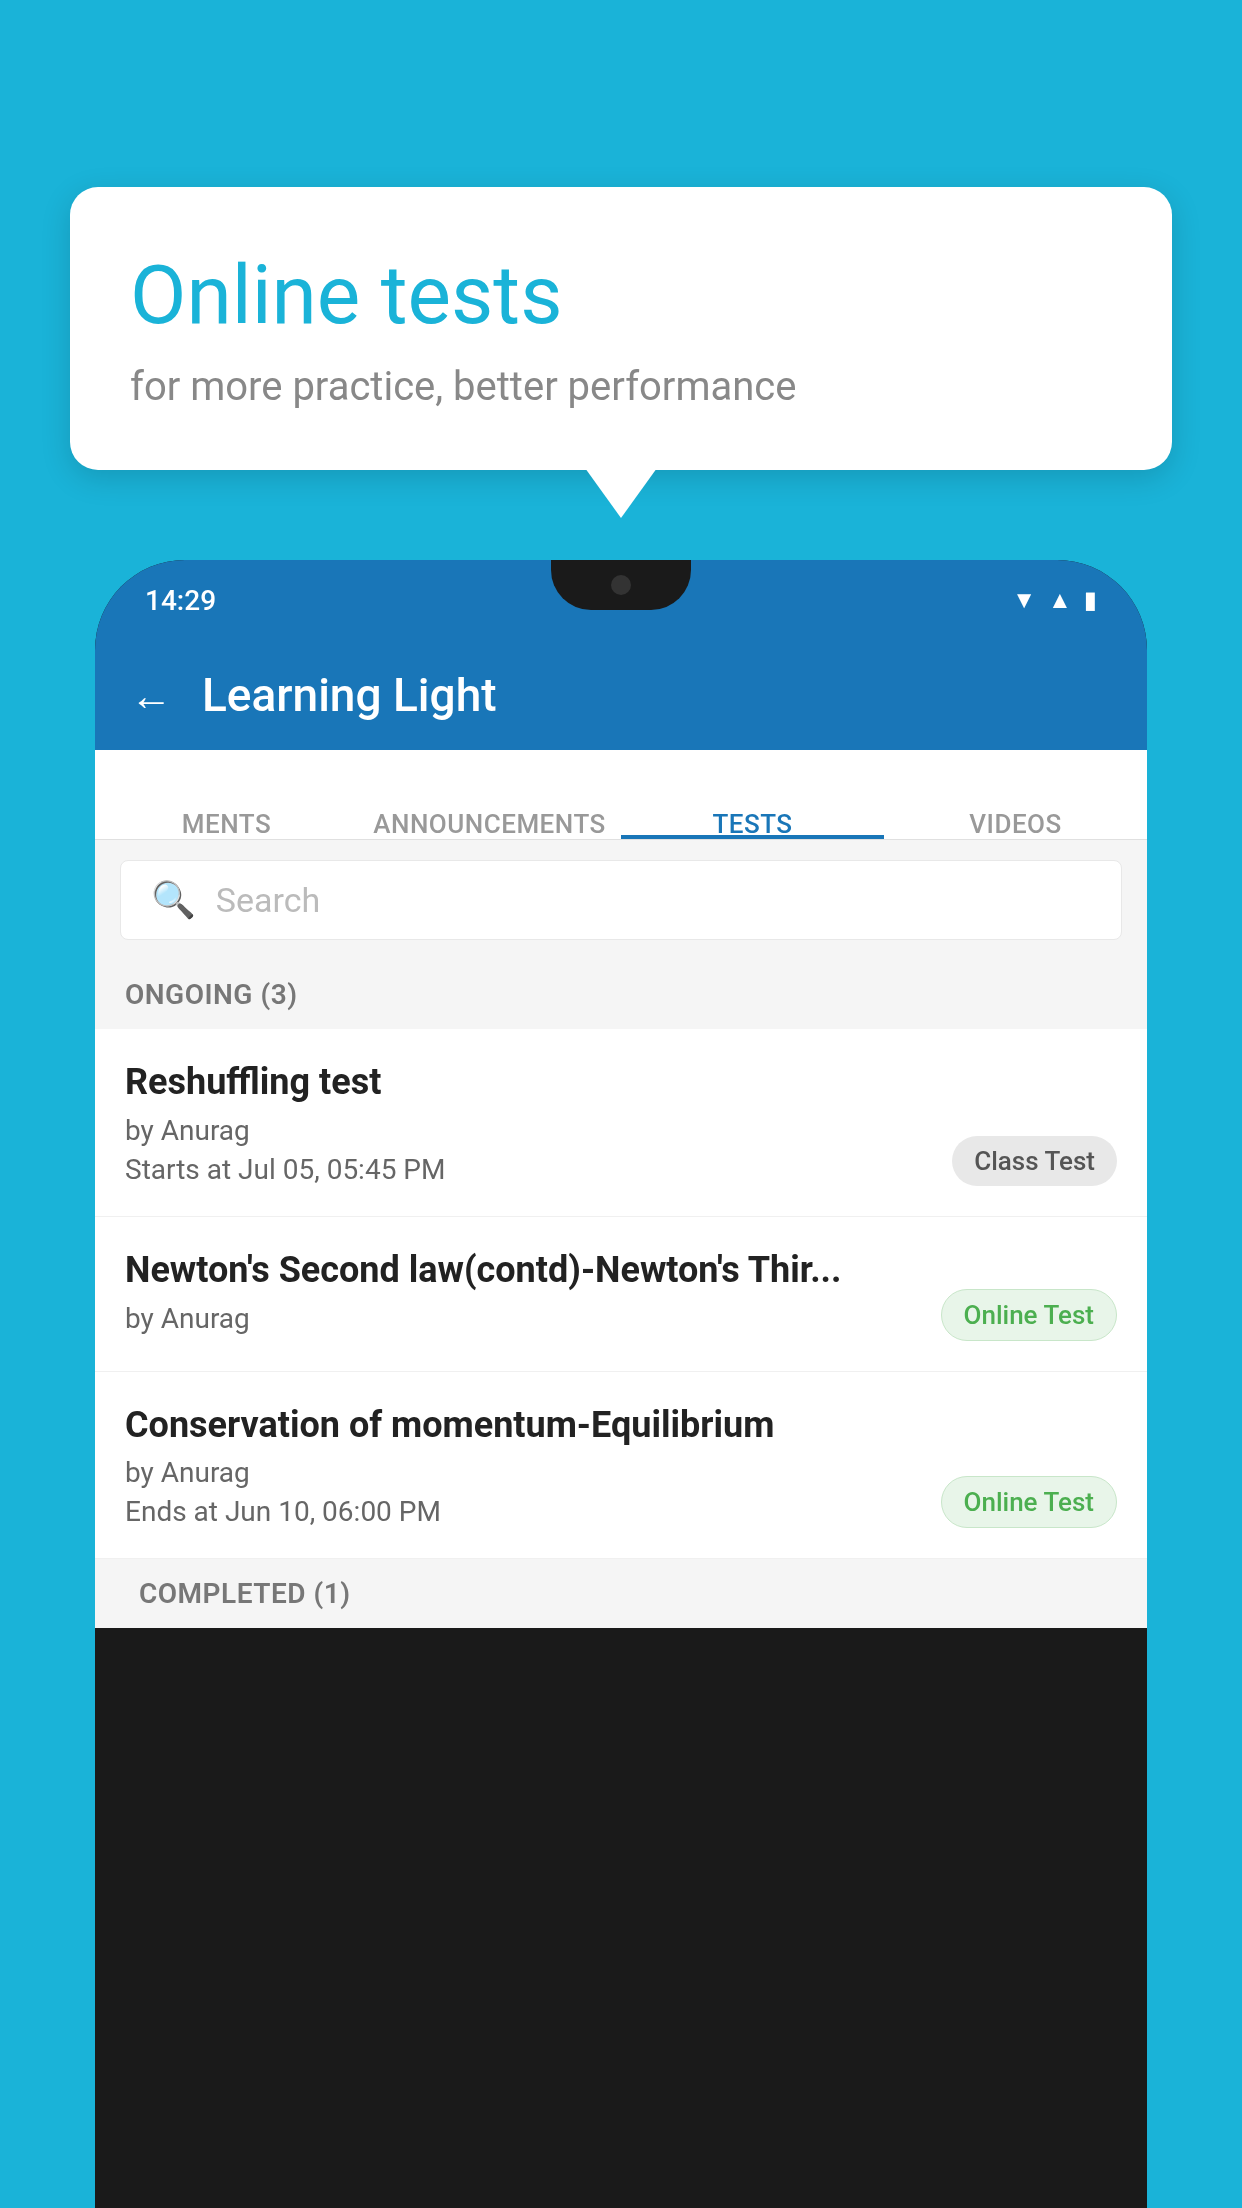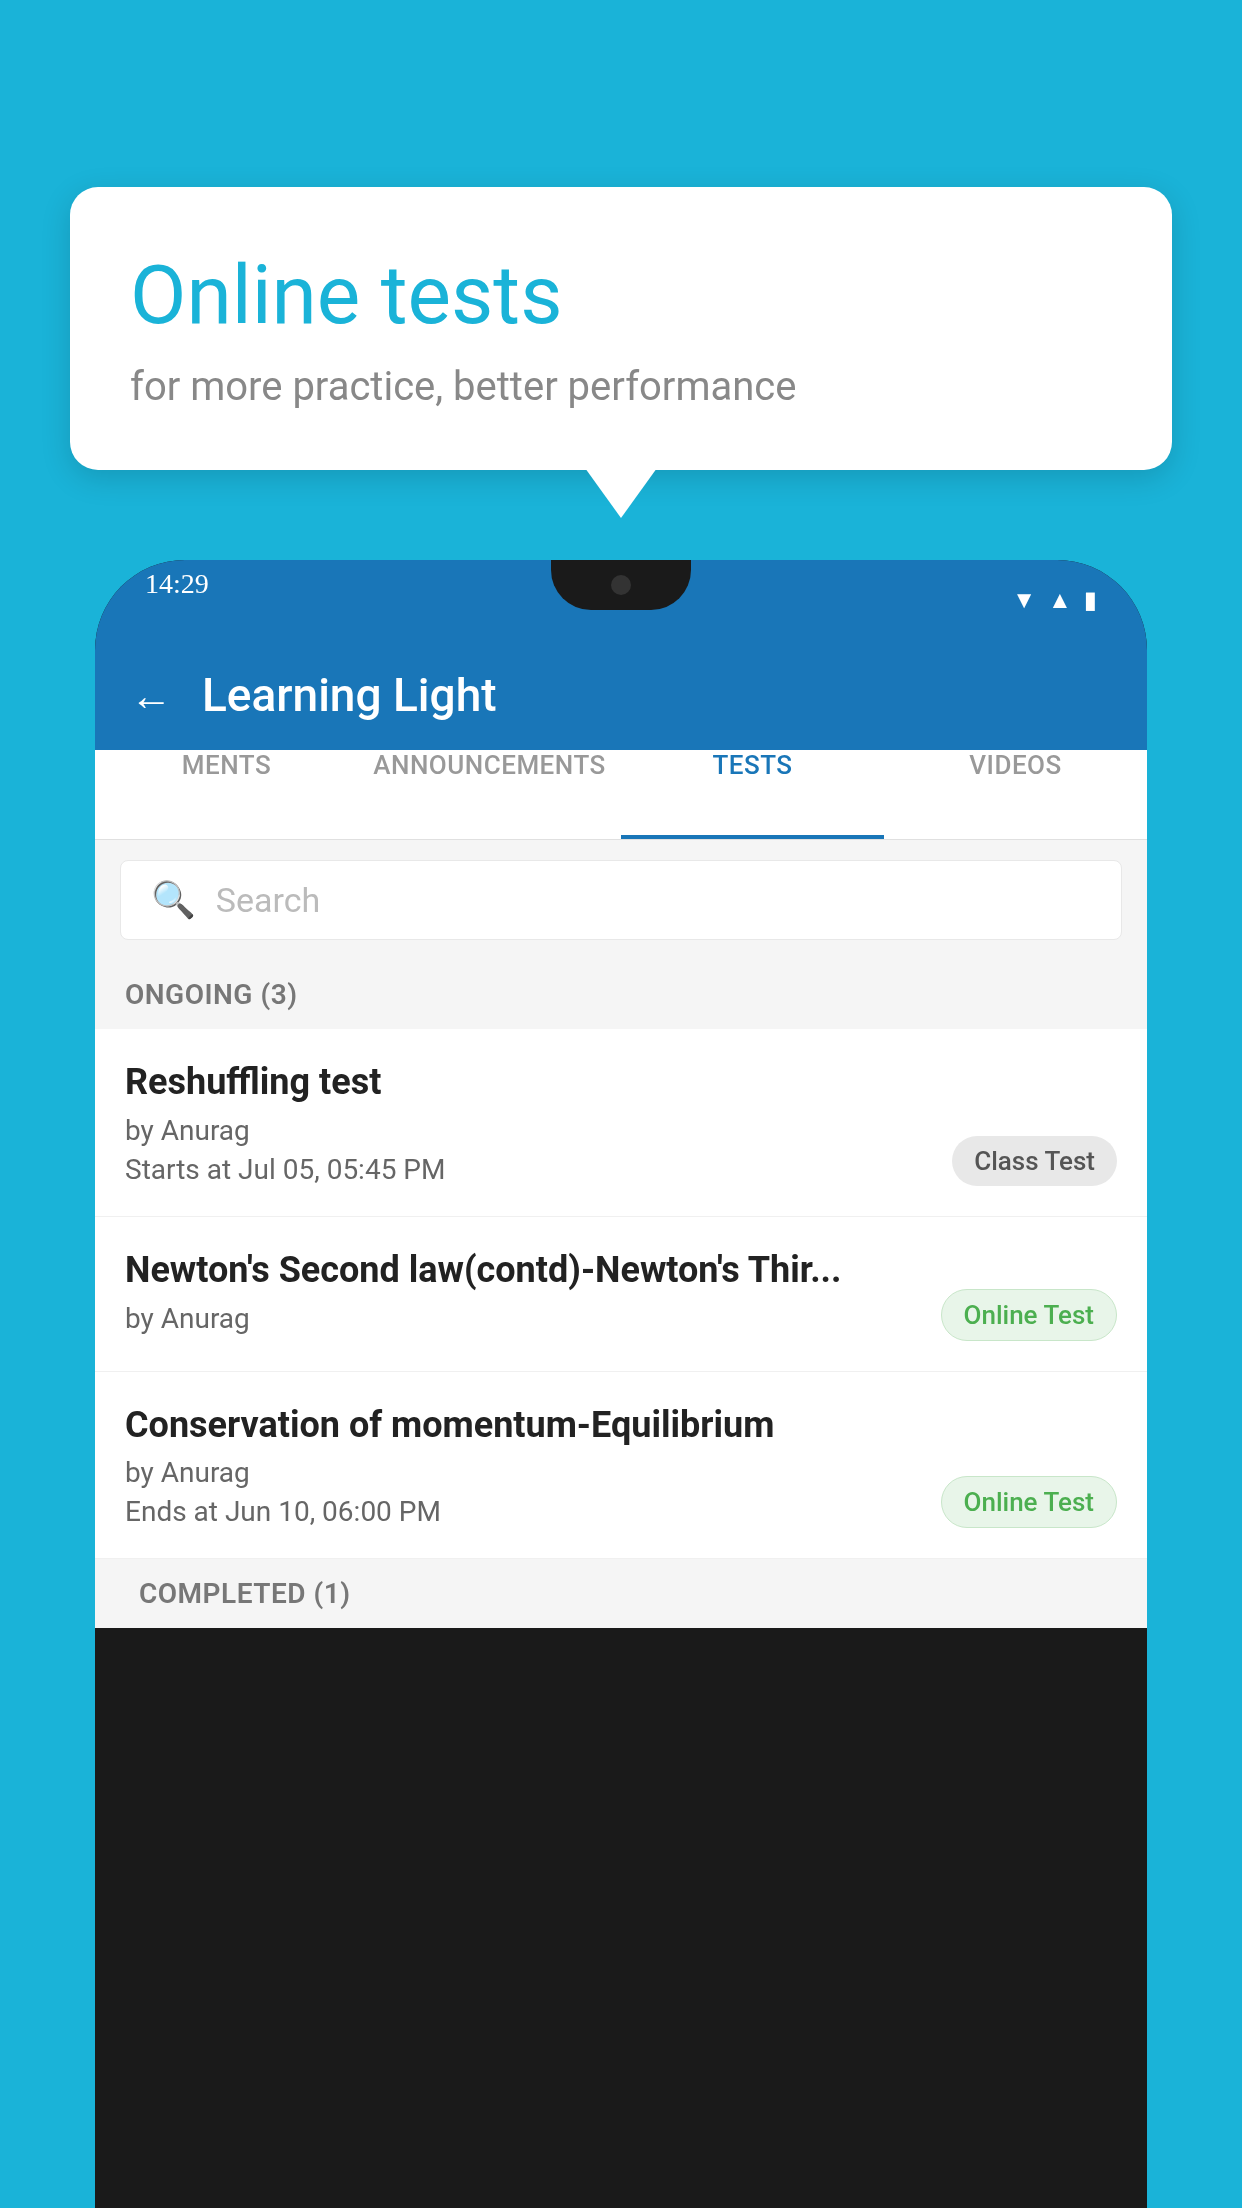--- a/index.html
+++ b/index.html
@@ -51,24 +51,24 @@
       color: #888;
       font-weight: 400;
     }
 
     
     .phone-status-bar {
       background: #1976b8;
       height: 80px;
       border-radius: 80px 80px 0 0;
       display: flex;
+      align-items: center;
       justify-content: space-between;
-      padding: 8px 50px;
+      padding: 0 50px;
       position: relative;
-      font-family: Liberation Serif, serif;
     }
 
     .phone-notch {
       position: absolute;
       top: 0;
       left: 50%;
       transform: translateX(-50%);
       width: 140px;
       height: 50px;
       background: #1a1a1a;
@@ -133,21 +133,21 @@
     .tabs-bar {
       background: white;
       display: flex;
       border-bottom: 1px solid #e0e0e0;
       height: 90px;
     }
 
     .tab-item {
       flex: 1;
       display: flex;
-      align-items: flex-start;
+      align-items: flex-end;
       justify-content: center;
       font-size: 26px;
       font-weight: 500;
       color: #999;
       letter-spacing: 0.5px;
       cursor: pointer;
       position: relative;
     }
 
     .tab-item.active {

